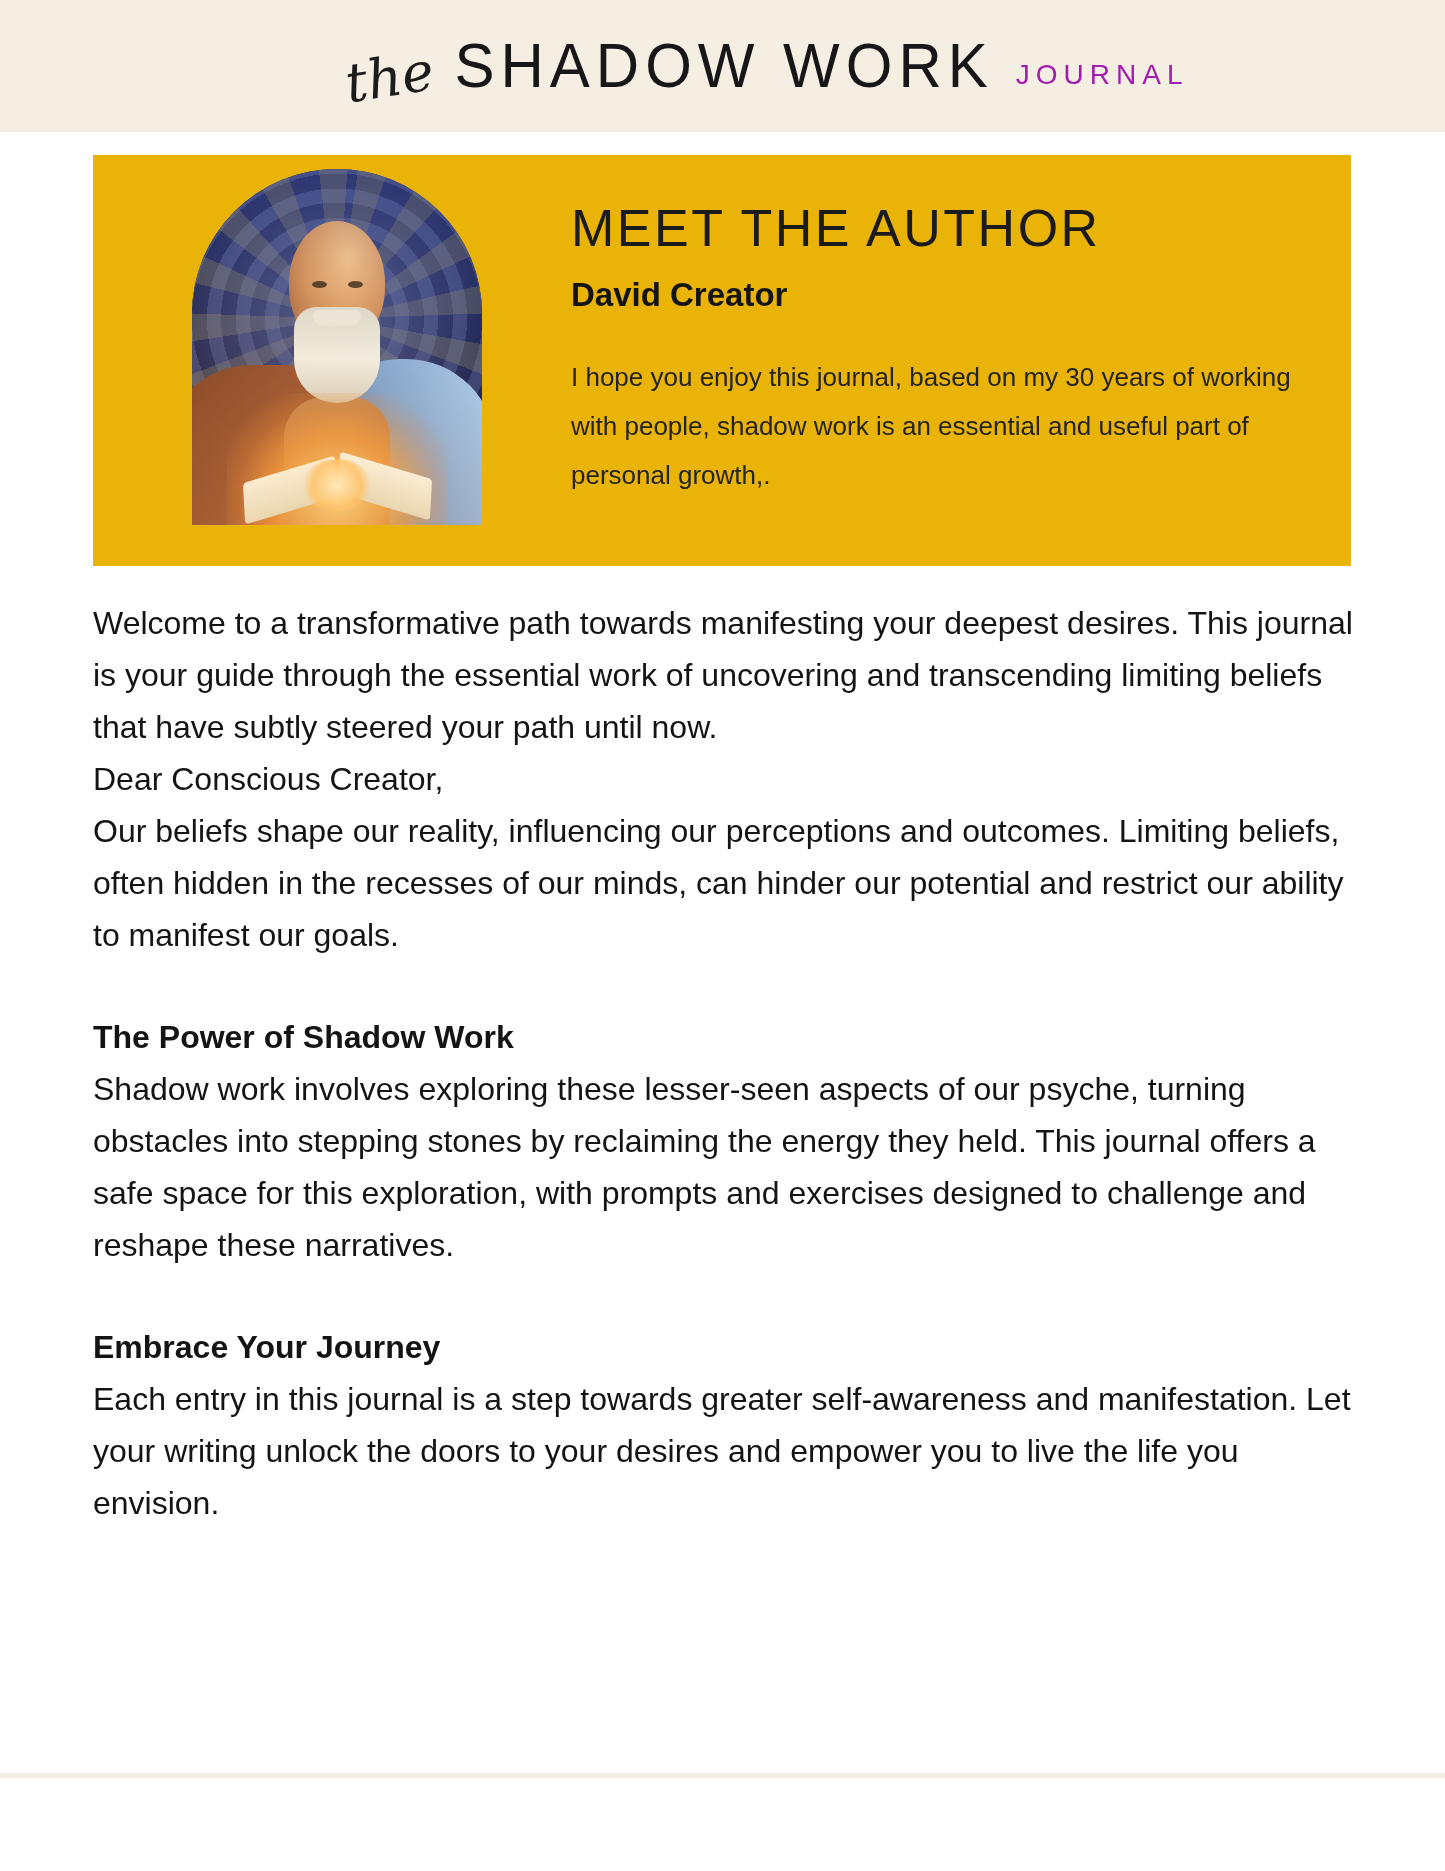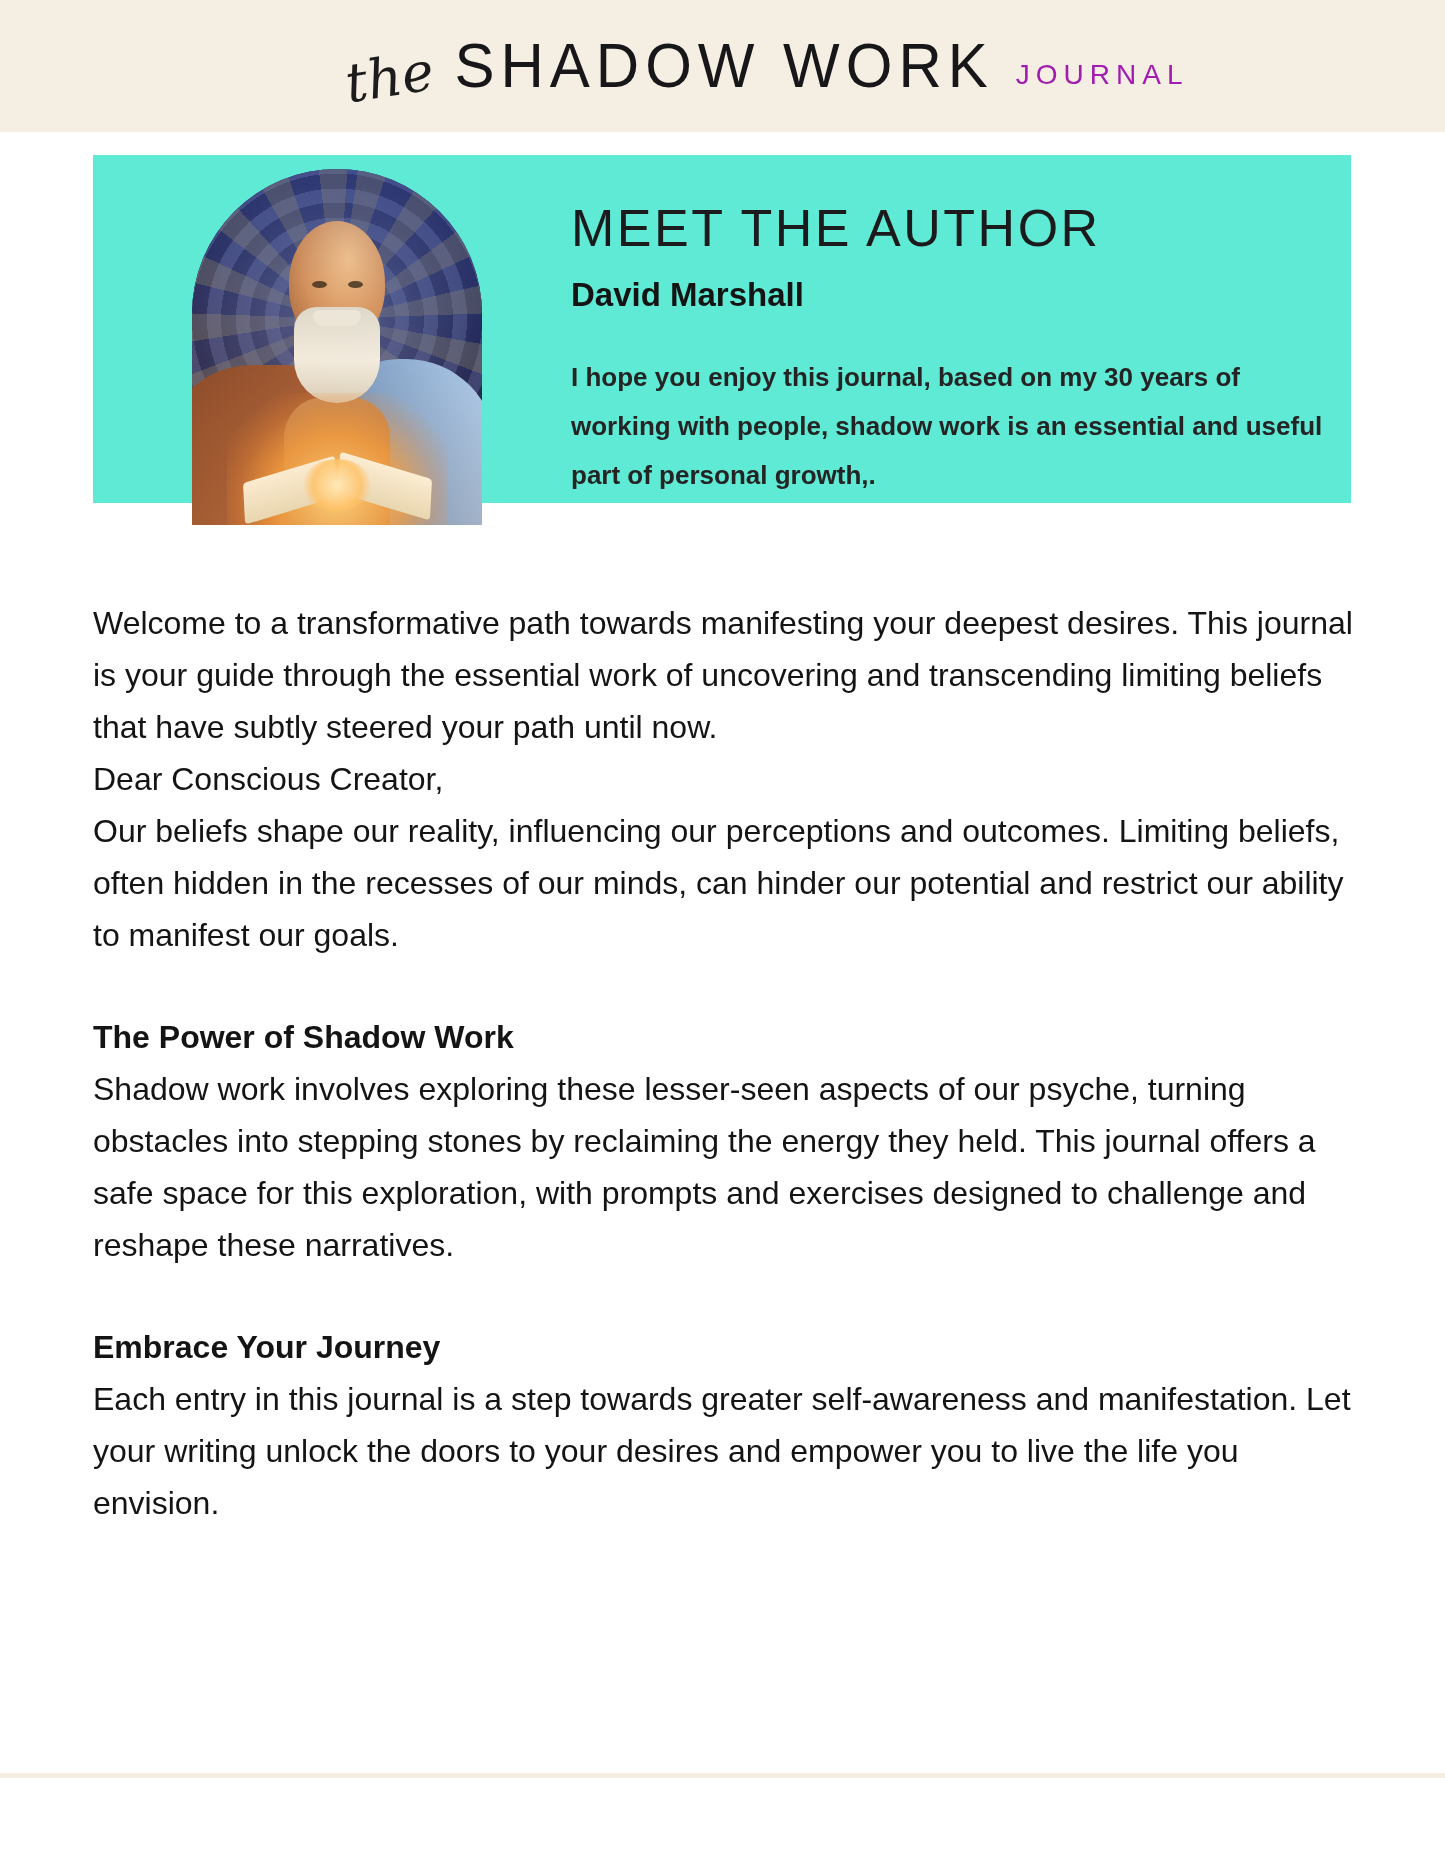--- a/index.html
+++ b/index.html
@@ -30,35 +30,35 @@
     transform:scaleY(1.04);
   }
   .logo-journal {
     font-family:"Liberation Sans", sans-serif; font-weight:300;
     font-size:28px; line-height:1; letter-spacing:6px; color:#a21caf;
     transform:translateY(-7px);
   }
 
   
   .author-card {
-    position:absolute; left:93px; top:155px; width:1258px; height:348px;
-    background:#5eead4;
+    position:absolute; left:93px; top:155px; width:1258px; height:411px;
+    background:#eab308;
   }
   .card-title {
     position:absolute; left:478px; top:44px;
     font-weight:300; font-size:52px; line-height:1.15; letter-spacing:2.5px;
     color:#1b1b1e; white-space:nowrap;
   }
   .author-name {
     position:absolute; left:478px; top:120px;
     font-weight:bold; font-size:33px; line-height:1.2; color:#141414;
   }
   .author-bio {
     position:absolute; left:478px; top:198px; width:760px;
-    font-weight:700; font-size:26px; line-height:49px; color:#242424;
+    font-weight:400; font-size:26px; line-height:49px; color:#242424;
   }
 
   
   .portrait {
     position:absolute; left:99px; top:14px; width:290px; height:356px;
     border-radius:145px 145px 0 0; overflow:hidden; background:#242a52;
   }
   .portrait > div { position:absolute; }
   .mandala {
     left:0; top:0; width:100%; height:100%;
@@ -163,21 +163,21 @@
       <div class="eye-right"></div>
       <div class="beard"></div>
       <div class="mustache"></div>
       <div class="book-glow"></div>
       <div class="book-left"></div>
       <div class="book-right"></div>
       <div class="book-core"></div>
       <div class="tint"></div>
     </div>
     <h1 class="card-title">MEET THE AUTHOR</h1>
-    <h2 class="author-name">David Marshall</h2>
+    <h2 class="author-name">David Creator</h2>
     <p class="author-bio">I hope you enjoy this journal, based on my 30 years of working with people, shadow work is an essential and useful part of personal growth,.</p>
   </section>
 
   <main class="letter">
     <p>Welcome to a transformative path towards manifesting your deepest desires. This journal is your guide through the essential work of uncovering and transcending limiting beliefs that have subtly steered your path until now.</p>
     <p>Dear Conscious Creator,</p>
 
     <p>Our beliefs shape our reality, influencing our perceptions and outcomes. Limiting beliefs, often hidden in the recesses of our minds, can hinder our potential and restrict our ability to manifest our goals.</p>
 
     <h3>The Power of Shadow Work</h3>

